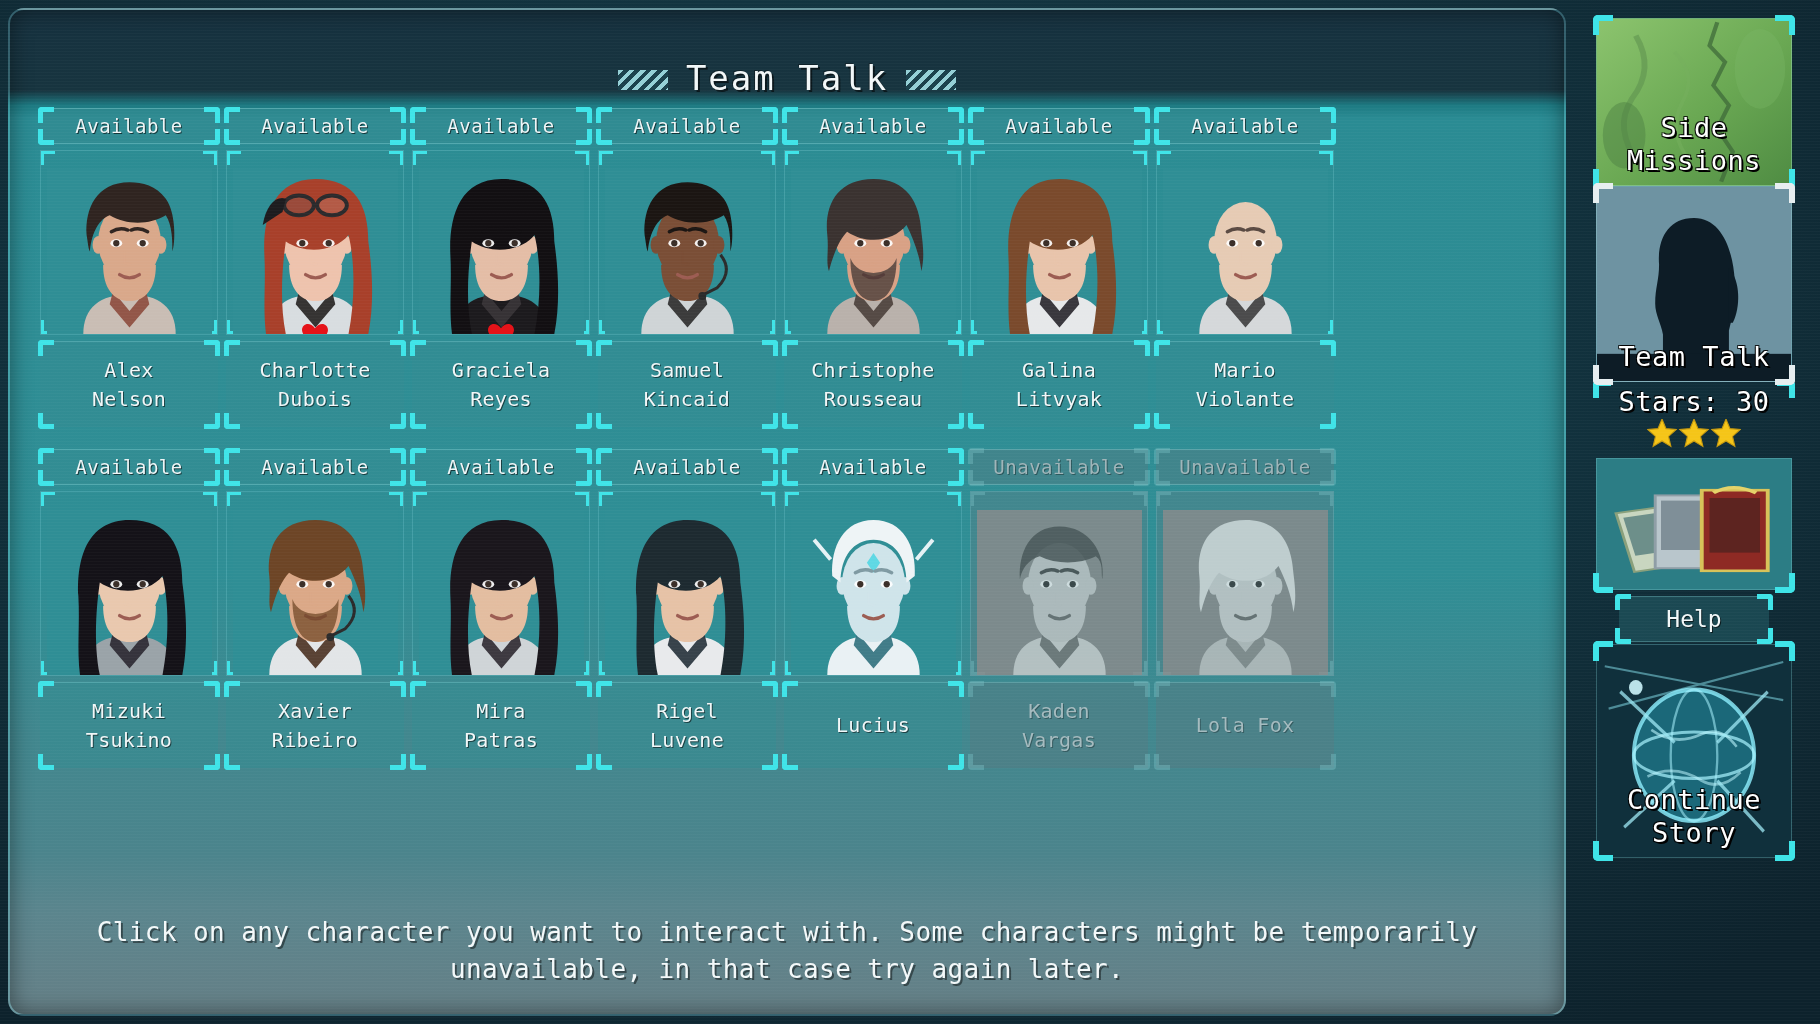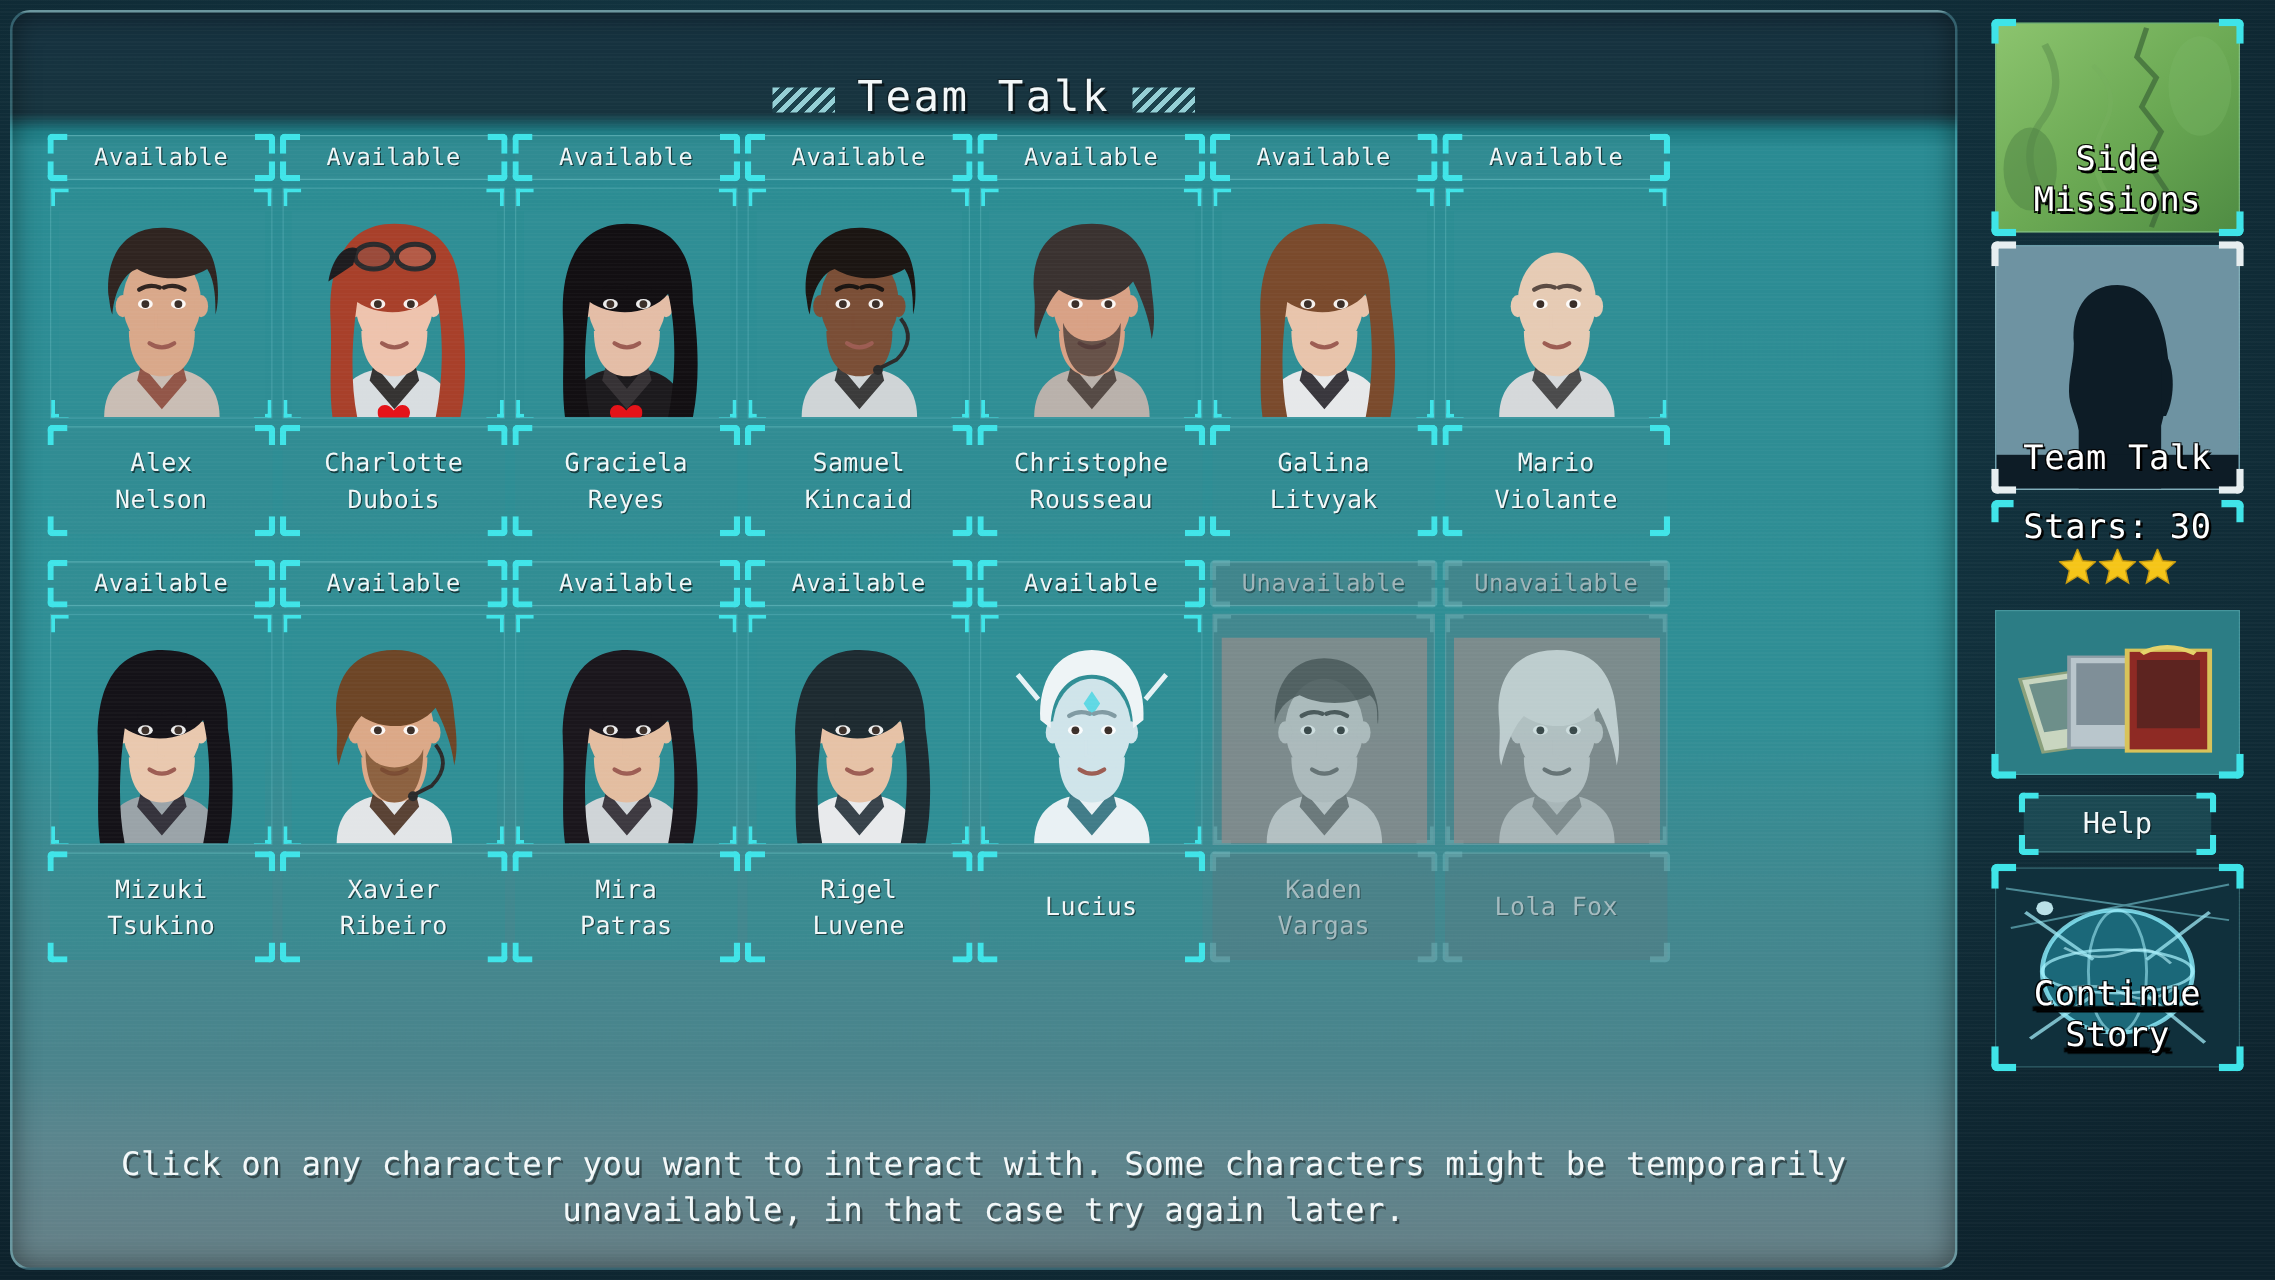--- a/index.html
+++ b/index.html
@@ -157,21 +157,21 @@
     color: #f3f8f9; letter-spacing: .4px;
     text-shadow: 2px 2px 0 rgba(0,0,0,.45);
   }
 
   
   #sidebar {
     position: absolute;
     right: 6px; top: 8px;
     width: 240px; height: 1008px;
     display: flex; flex-direction: column; align-items: center;
-    gap: 10px;
+    gap: 0;
     padding-top: 10px;
   }
 
   .side-tile { position: relative; width: 196px; }
   .side-tile .inner {
     position: relative; overflow: hidden;
     border: 1px solid rgba(140,215,220,.28);
     display: flex; align-items: flex-end; justify-content: center;
   }
   .side-tile .lbl {
@@ -189,21 +189,21 @@
   }
   .side-tile .c.tl{left:-3px;top:-3px;border-left-width:6px;border-top-width:6px;border-top-left-radius:5px;}
   .side-tile .c.tr{right:-3px;top:-3px;border-right-width:6px;border-top-width:6px;border-top-right-radius:5px;}
   .side-tile .c.bl{left:-3px;bottom:-3px;border-left-width:6px;border-bottom-width:6px;border-bottom-left-radius:5px;}
   .side-tile .c.br{right:-3px;bottom:-3px;border-right-width:6px;border-bottom-width:6px;border-bottom-right-radius:5px;}
   .side-tile.active .c { border-color:#e7eef0; }
 
   #tile-side-missions .inner { height: 168px; background: linear-gradient(160deg,#7fb862 0%, #6faa57 40%, #5d9a4c 100%); }
   #tile-team-talk .inner { height: 196px; background: linear-gradient(180deg,#7fa0ad 0%, #6f95a4 60%, #5d8798 100%); }
   #tile-deck .inner { height: 132px; background: #2c7d85; }
-  #tile-continue .inner { height: 160px; background: linear-gradient(180deg,#10313c 0%, #123a47 100%); text-decoration: underline; }
+  #tile-continue .inner { height: 214px; background: linear-gradient(180deg,#10313c 0%, #123a47 100%); }
 
   .tile-art { position:absolute; inset:0; z-index:1; }
   .tile-art svg { width:100%; height:100%; display:block; }
 
   
   #stars-panel {
     position: relative; width: 196px;
     padding: 4px 0 6px;
     display:flex; flex-direction:column; align-items:center; gap: 2px;
   }

